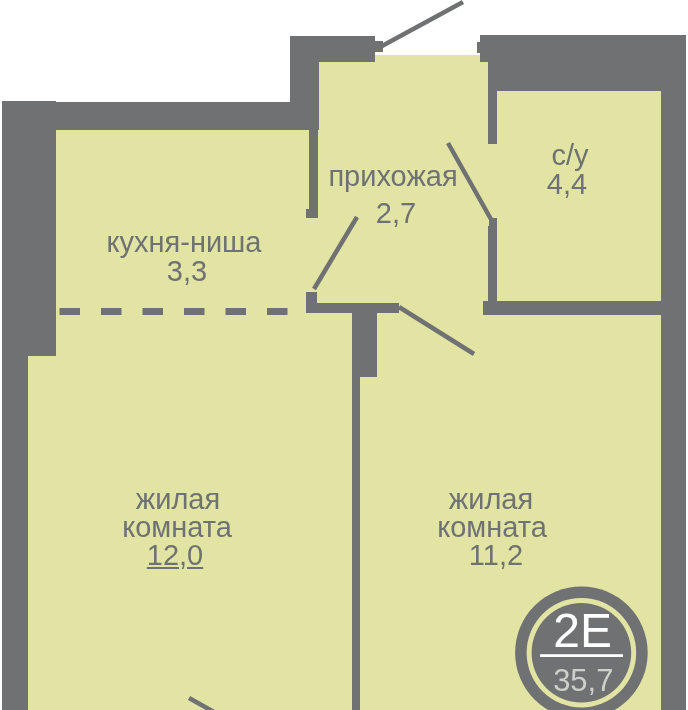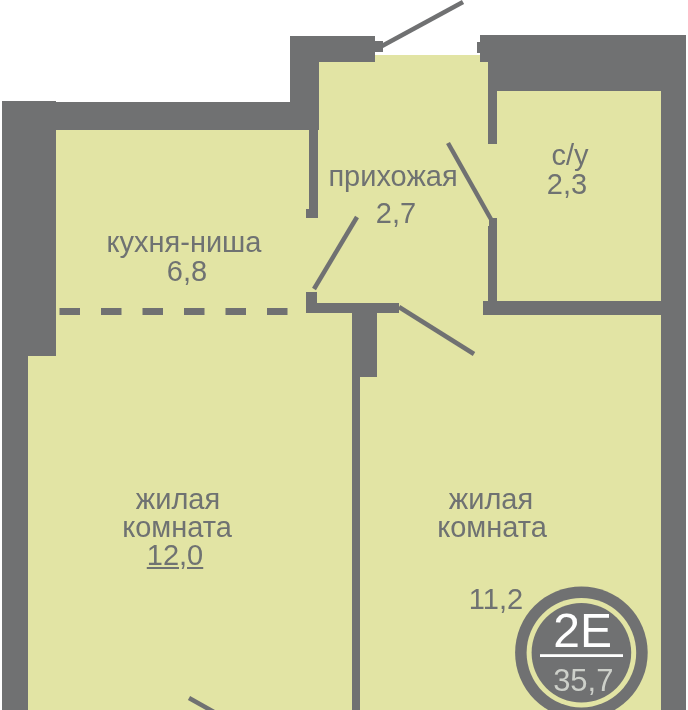--- a/index.html
+++ b/index.html
@@ -71,41 +71,41 @@
 
     <line x1="399" y1="307" x2="474" y2="354" stroke="#707172" stroke-width="4.5"></line>
 
     <line x1="189" y1="698" x2="214" y2="712" stroke="#707172" stroke-width="4.5"></line>
 
     <line x1="59.5" y1="311.5" x2="306" y2="311.5" stroke="#707172" stroke-width="7" stroke-dasharray="20.5 21"></line>
   </svg>
 
   <div class="lbl" style="left:184px;top:228px;">кухня-ниша</div>
 
-  <div class="lbl" style="left:187px;top:257px;">6,8</div>
+  <div class="lbl" style="left:187px;top:257px;">3,3</div>
 
   <div class="lbl" style="left:393px;top:162px;">прихожая</div>
 
   <div class="lbl" style="left:396px;top:199px;">2,7</div>
 
   <div class="lbl" style="left:570px;top:141px;">с/у</div>
 
-  <div class="lbl" style="left:567px;top:170px;">2,3</div>
+  <div class="lbl" style="left:567px;top:170px;">4,4</div>
 
   <div class="lbl" style="left:178px;top:485px;">жилая</div>
 
   <div class="lbl" style="left:177px;top:513px;">комната</div>
 
   <div class="lbl" style="left:175px;top:541px;text-decoration:underline;">12,0</div>
 
   <div class="lbl" style="left:491px;top:485px;">жилая</div>
 
   <div class="lbl" style="left:492px;top:513px;">комната</div>
 
-  <div class="lbl" style="left:496px;top:541px;margin-top:44px;">11,2</div>
+  <div class="lbl" style="left:496px;top:541px;">11,2</div>
 
   <svg width="160" height="140" style="position:absolute;left:506px;top:580px;" viewBox="0 0 160 140">
 
     <circle cx="75.4" cy="72.7" r="66.3" fill="#707172"></circle>
 
     <circle cx="75.4" cy="72.7" r="54.8" fill="#e2e4a4"></circle>
 
     <circle cx="75.4" cy="72.7" r="49.8" fill="#707172"></circle>
 
     <text x="76.6" y="67" fill="#ffffff" font-size="48" text-anchor="middle" font-family="Liberation Sans, sans-serif">2Е</text>

